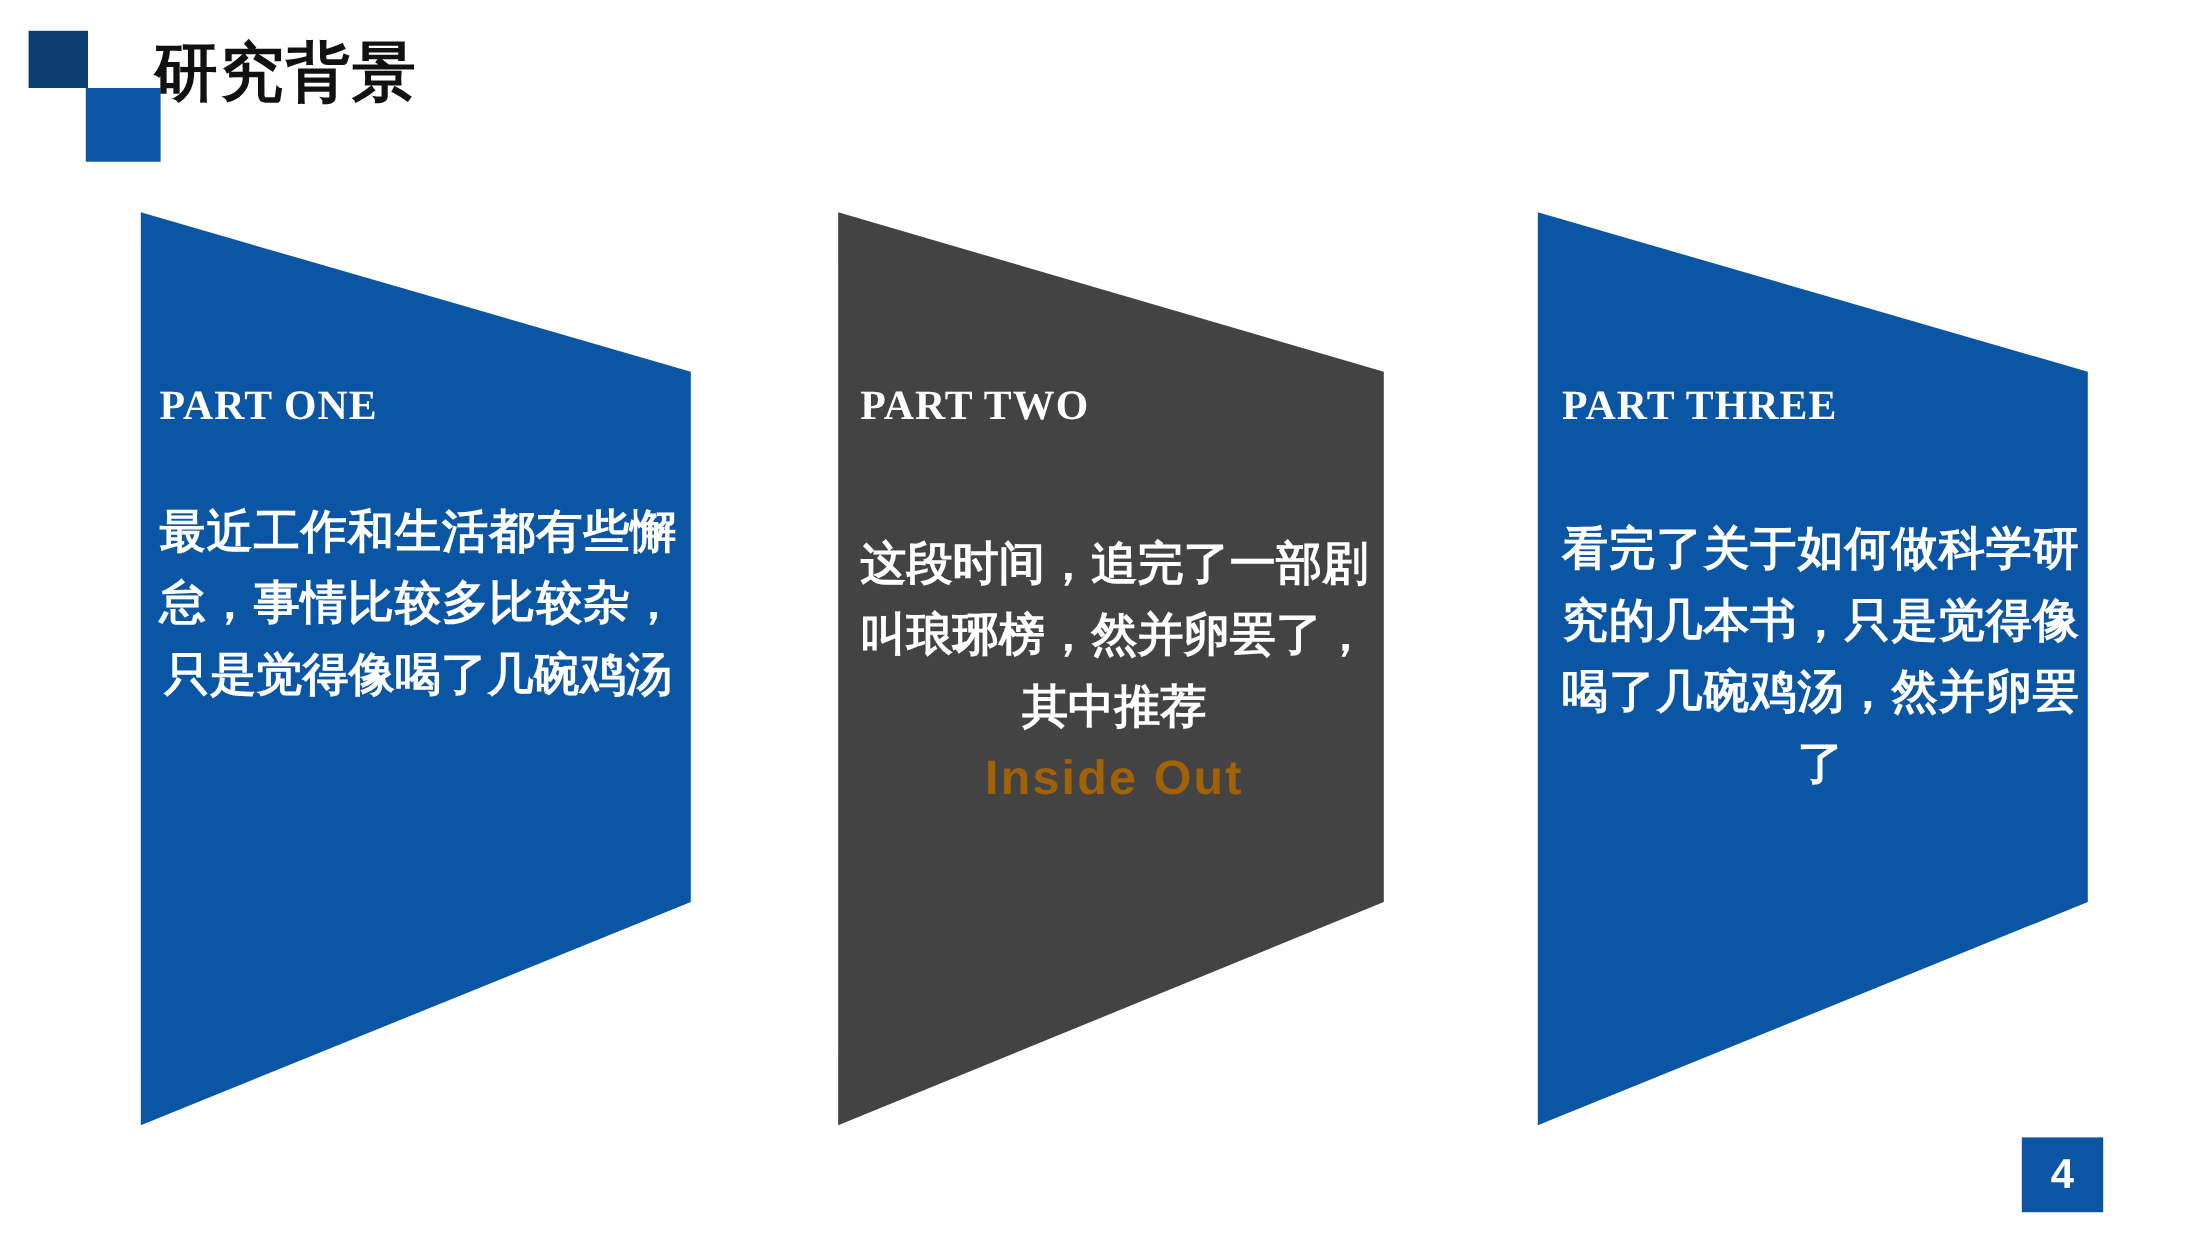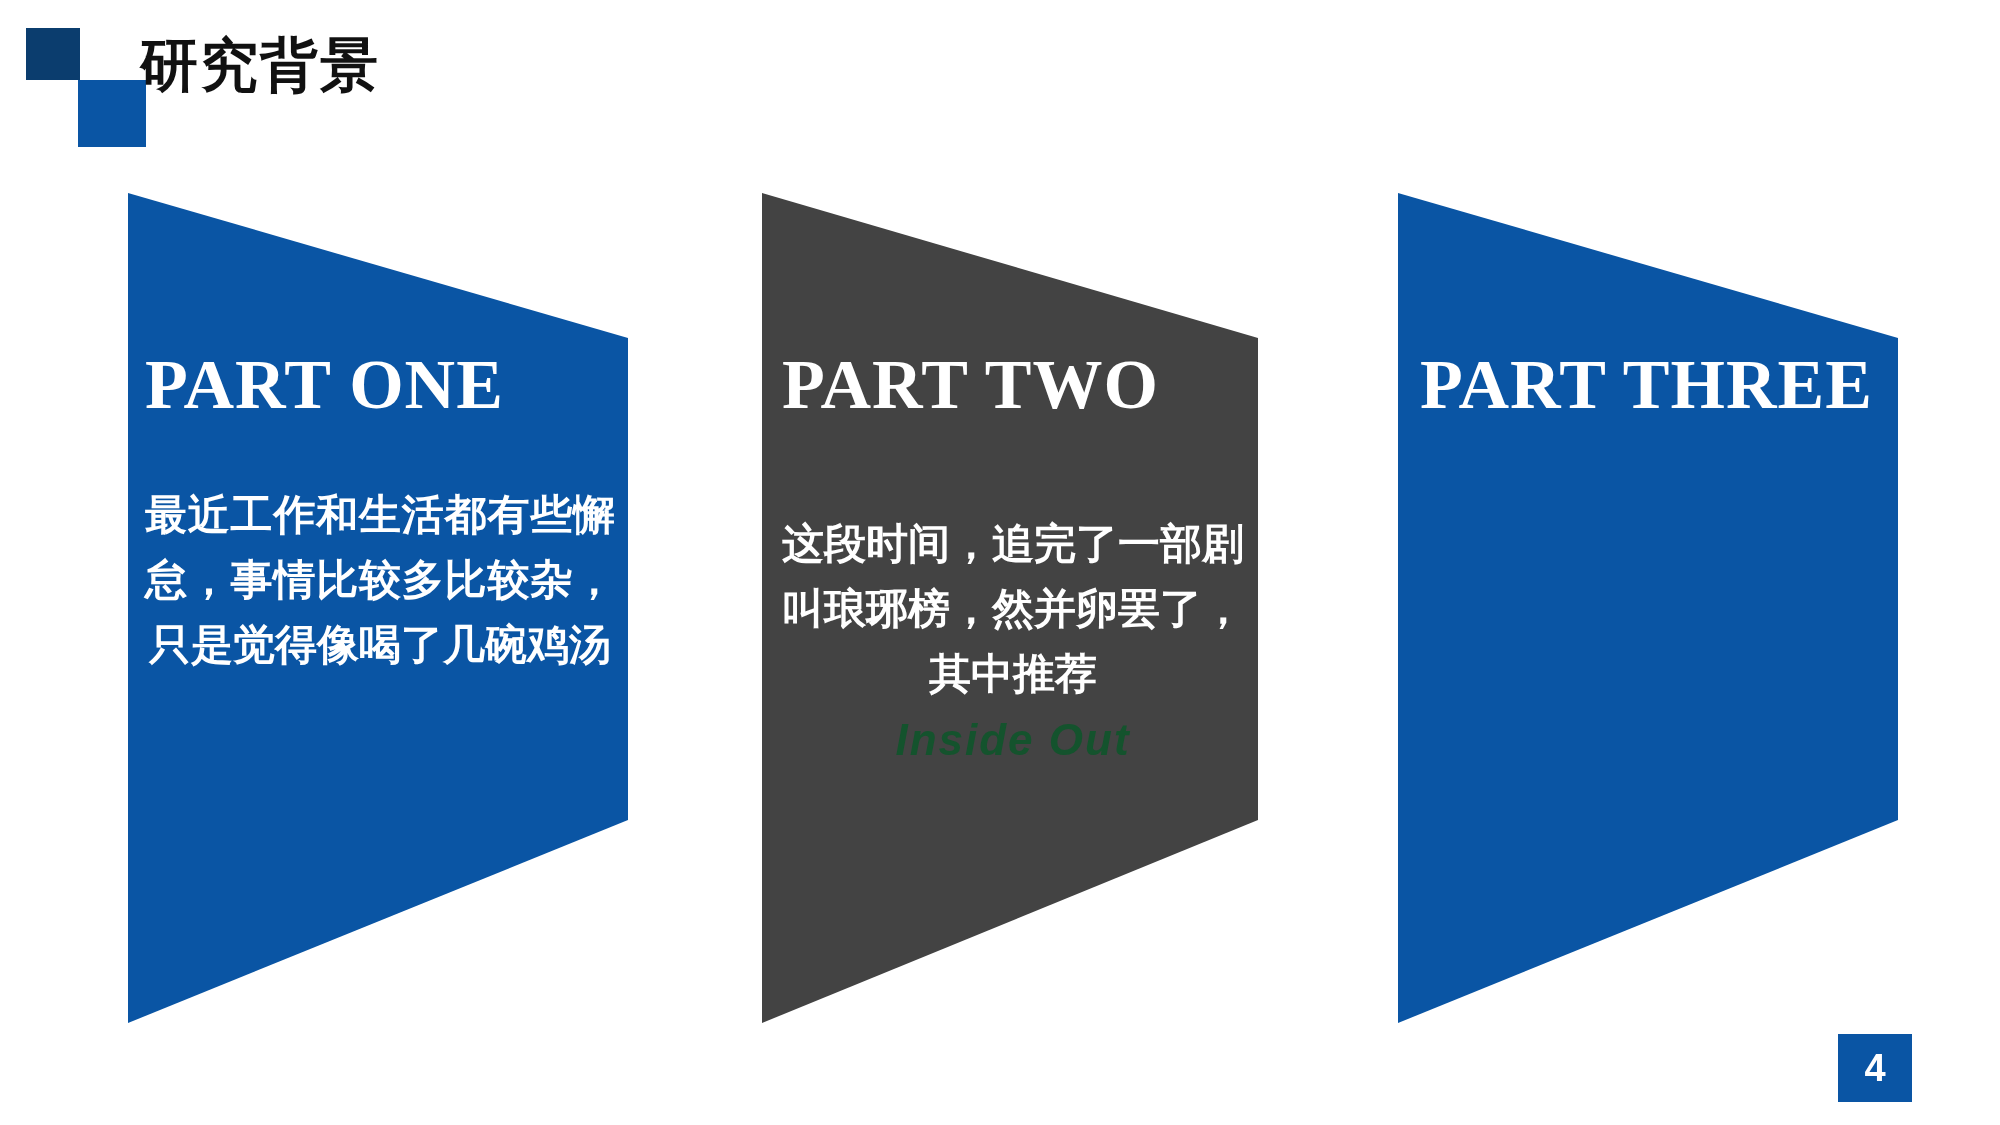--- a/index.html
+++ b/index.html
@@ -76,45 +76,44 @@
     width: 2000px;
     height: 1125px;
   }
   .panel-body {
     position: absolute;
     color: #ffffff;
   }
   .part-label {
     font-family: "Liberation Serif", "DejaVu Serif", serif;
     font-weight: bold;
-    font-size: 70px;
+    font-size: 38px;
     line-height: 1;
     letter-spacing: 1px;
     color: #ffffff;
     white-space: nowrap;
   }
   .part-text {
     font-family: "DejaVu Sans", "Liberation Sans", sans-serif;
     font-weight: bold;
     font-size: 42px;
     line-height: 1.55;
     color: #ffffff;
     text-align: justify;
     text-align-last: center;
     word-break: break-all;
   }
   .part-text-en {
     font-family: "Liberation Sans", "DejaVu Sans", sans-serif;
     font-weight: bold;
     font-size: 44px;
     line-height: 1.55;
-    color: #14532d;
+    color: #a16207;
     text-align: center;
     letter-spacing: 2px;
-    font-style: italic;
   }
 
   
   #panel-one .part-label { left: 0; top: 0; position: absolute; }
   #panel-one-body { left: 145px; top: 350px; width: 470px; }
   #panel-one-body .part-label { position: static; margin-bottom: 62px; }
 
   
   #panel-two-body { left: 782px; top: 350px; width: 462px; }
   #panel-two-body .part-label { position: static; margin-bottom: 91px; }
@@ -171,18 +170,19 @@
       <div class="part-text-en">Inside Out</div>
     </div>
   </div>
 
   <div class="panel" id="panel-three">
     <svg class="panel-shape" viewBox="0 0 2000 1125" preserveAspectRatio="none">
       <polygon points="1398,193 1898,338 1898,820 1398,1023" fill="#0a55a4"></polygon>
     </svg>
     <div class="panel-body" id="panel-three-body">
       <div class="part-label">PART THREE</div>
+      <div class="part-text">看完了关于如何做科学研究的几本书，只是觉得像喝了几碗鸡汤，然并卵罢了</div>
     </div>
   </div>
 
 </div>
 
 <div id="page-number-badge">4</div>
 
 </body></html>

